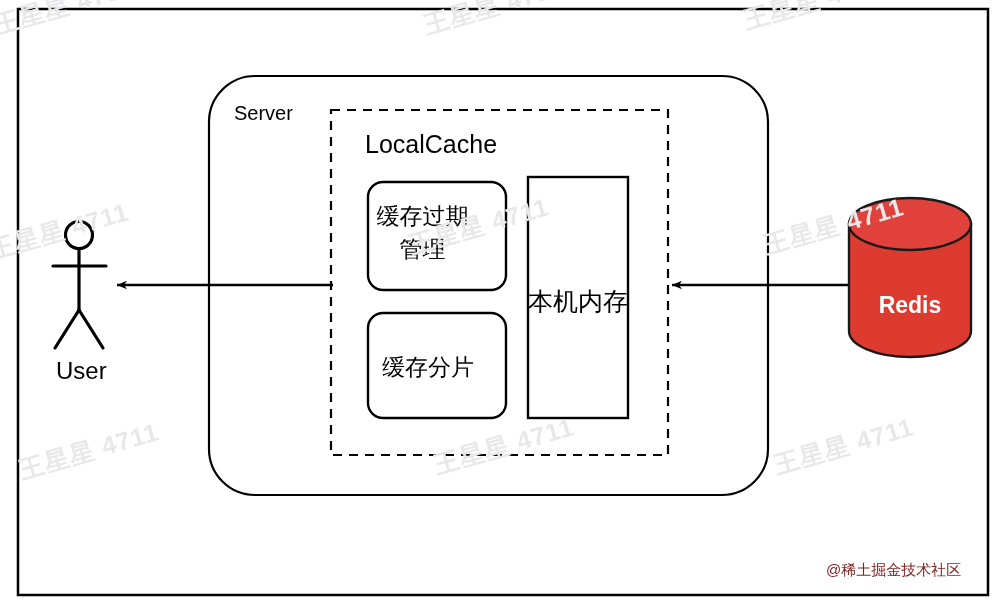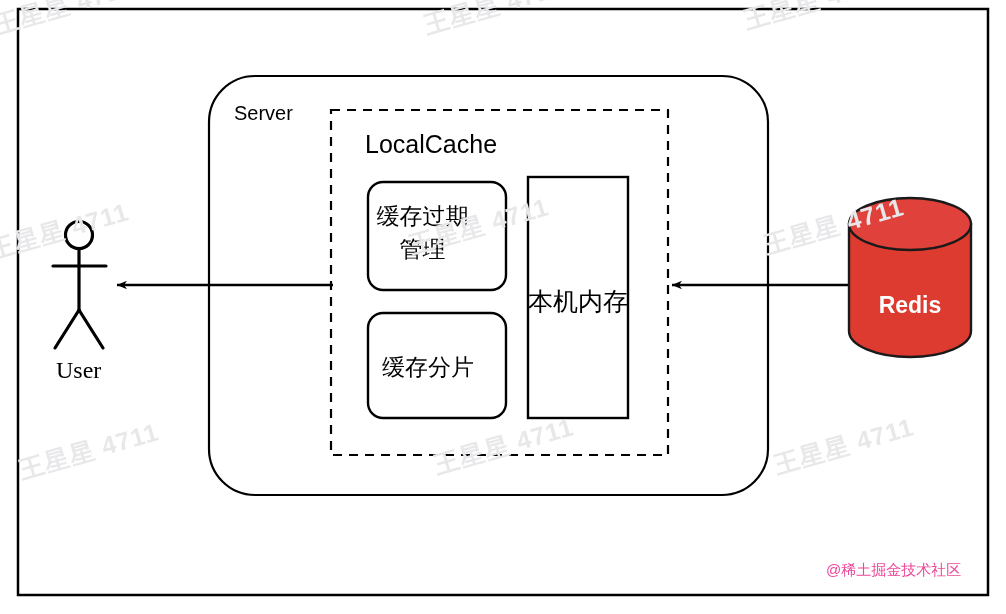--- a/index.html
+++ b/index.html
@@ -41,21 +41,21 @@
     font-size: 25px;
     font-weight: 700;
     letter-spacing: 1px;
     white-space: nowrap;
     transform: rotate(-16deg);
     transform-origin: left top;
     font-family: "Liberation Sans", "DejaVu Sans", sans-serif;
   }
   .wm-corner {
     position: absolute;
-    color: #ec4899;
+    color: #7f1d1d;
     font-size: 15px;
     white-space: nowrap;
     font-family: "Liberation Sans", "DejaVu Sans", sans-serif;
   }
   
   .lbl {
     position: absolute;
     color: #000000;
     white-space: pre;
     font-family: "Liberation Sans", "DejaVu Sans", sans-serif;
@@ -68,21 +68,20 @@
   }
   .lbl-localcache {
     left: 365px;
     top: 130px;
     font-size: 25px;
   }
   .lbl-user {
     left: 56px;
     top: 357px;
     font-size: 24px;
-    font-family: Liberation Serif, serif;
   }
   .lbl-mem {
     left: 528px;
     top: 285px;
     width: 100px;
     text-align: center;
     font-size: 25px;
   }
   .lbl-box1 {
     left: 368px;

